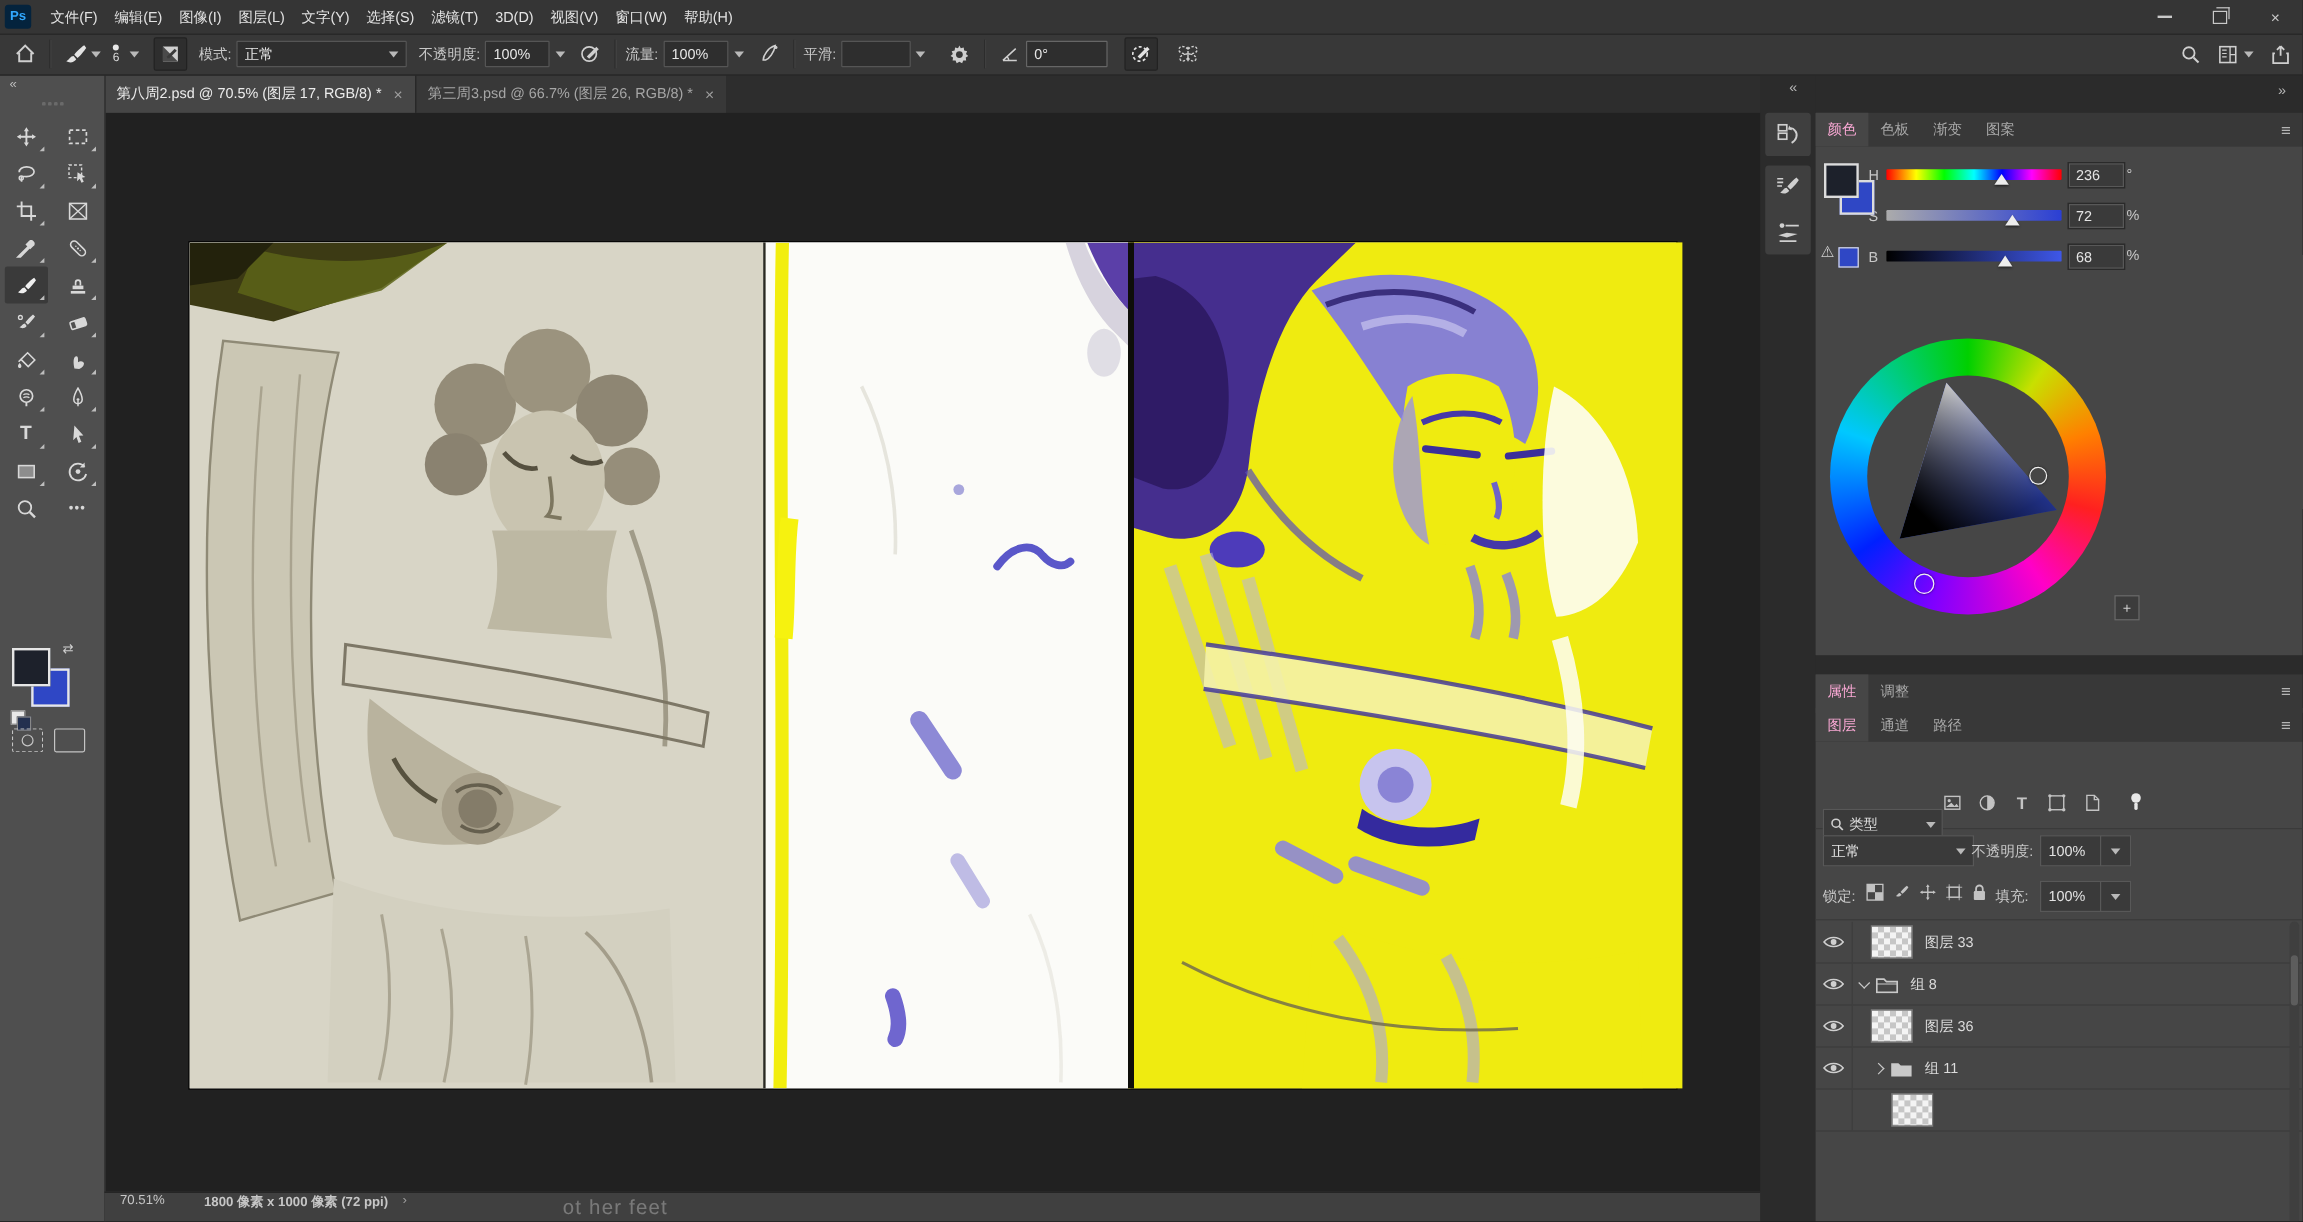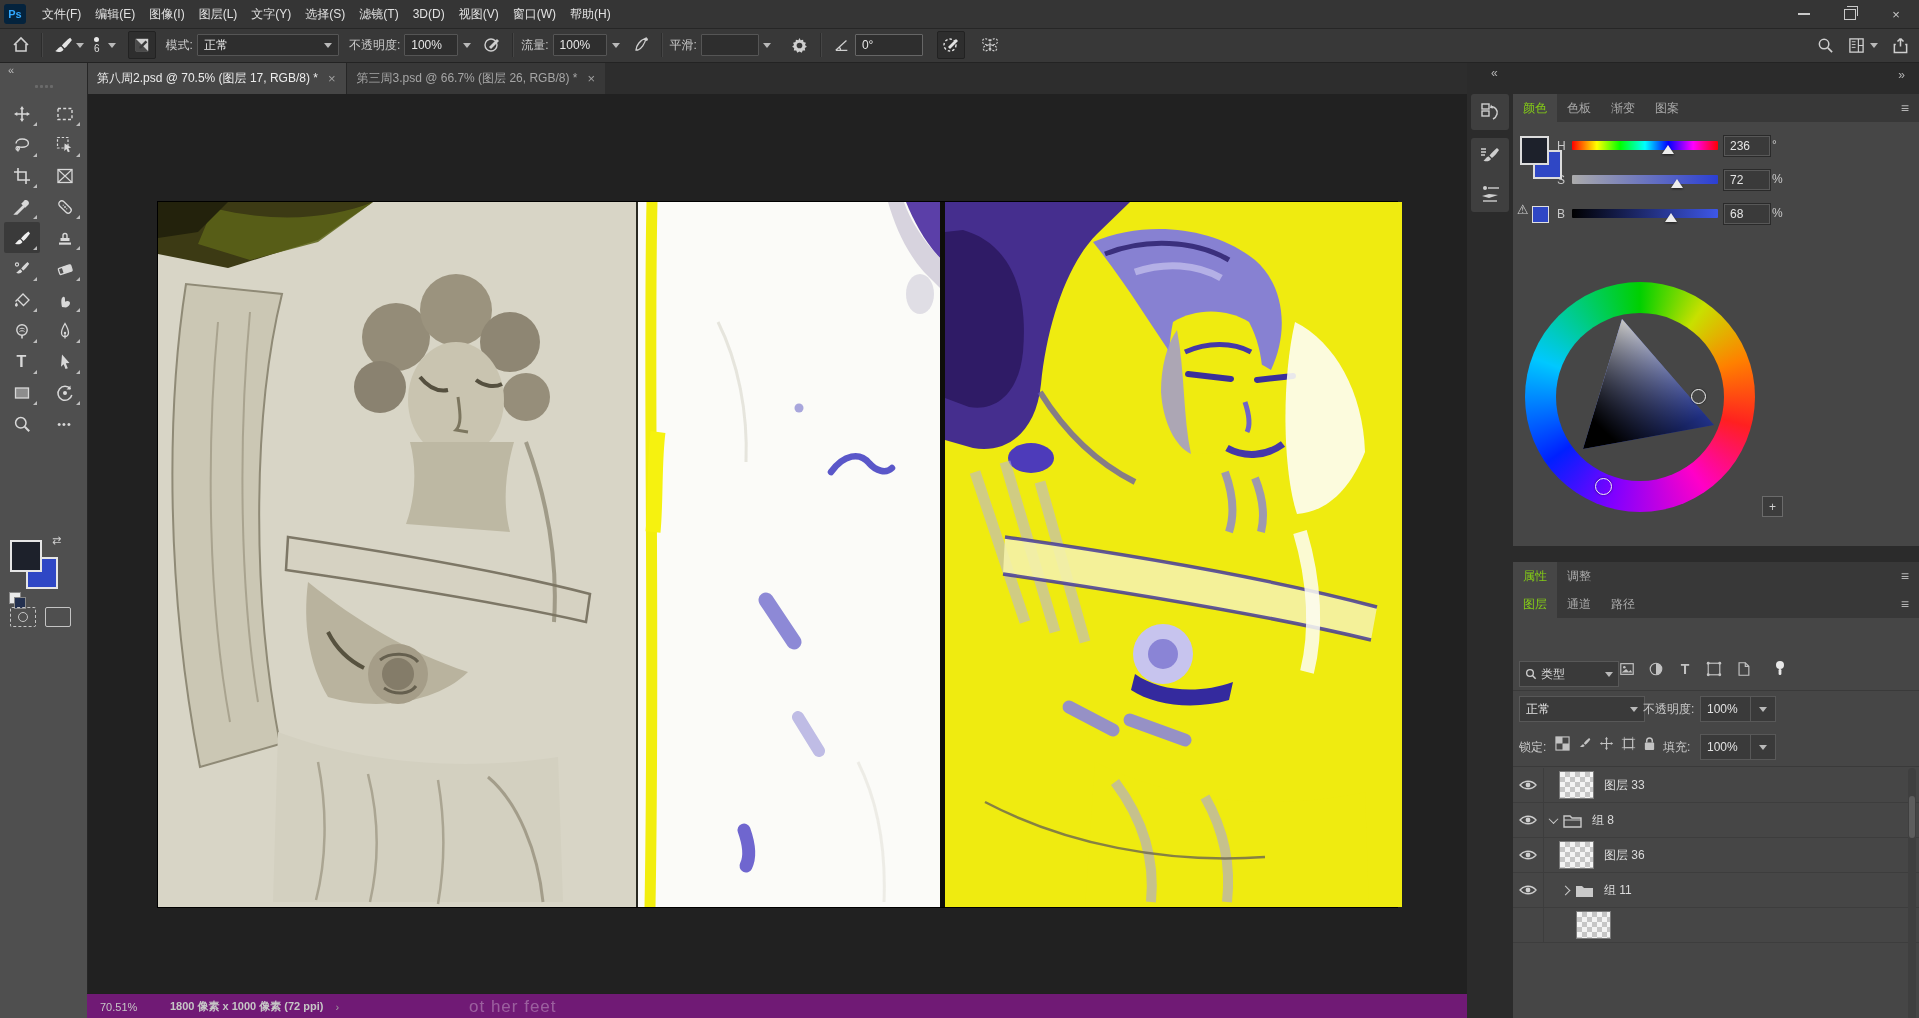--- a/index.html
+++ b/index.html
@@ -66,40 +66,40 @@
 
   
   .pasteboard{position:absolute;top:94px;left:87px;width:1380px;height:899px;background:#212121;overflow:hidden;z-index:1;}
   .canvas-doc{position:absolute;left:71px;top:108px;width:1239px;height:705px;background:#fbfbf8;outline:1px solid #000;}
   .cpanel{position:absolute;top:0;height:705px;overflow:hidden;}
   .p1{left:0;width:478px;background:#d8d5c6;}
   .p2{left:478px;width:304px;background:#fbfbf8;border-left:2px solid #2a2a22;}
   .p3{left:782px;width:457px;background:#efeb10;border-left:5px solid #0e0e0a;}
 
   
-  .statusbar{position:absolute;left:87px;top:993px;width:1380px;height:25px;background:#701a75;border-top:1px solid #202020;
-             display:flex;align-items:center;font-size:11px;color:#c6c6c6;z-index:11;}
+  .statusbar{position:absolute;left:87px;top:993px;width:1380px;height:25px;background:#404040;border-top:1px solid #202020;
+             display:flex;align-items:flex-start;font-size:11px;color:#c6c6c6;z-index:11;}
   .status-zoom{margin-left:13px;width:52px;}
   .status-info{margin-left:18px;font-weight:bold;}
   .status-chev{margin-left:12px;color:#9f9f9f;}
   .watermark{position:absolute;left:382px;top:3px;font-size:17px;color:rgba(255,255,255,.30);letter-spacing:1px;}
 
   
   .strip{position:absolute;left:1467px;top:62px;width:46px;height:956px;background:#2b2b2b;z-index:12;}
   .strip-head{height:26px;color:#b5b5b5;font-size:12px;padding:4px 0 0 24px;}
   .strip-group{margin:2px 4px 8px 4px;background:#3f3f3f;border-radius:3px;padding:7px 0;display:flex;flex-direction:column;align-items:center;gap:16px;}
 
   
   .panels{position:absolute;left:1513px;top:62px;width:406px;height:956px;background:#2b2b2b;z-index:12;font-size:12px;}
   .panels-head{height:32px;position:relative;color:#b5b5b5;}
   .panels-head .pcollapse{position:absolute;right:14px;top:6px;font-size:12px;}
   .pgroup{position:absolute;left:0;right:0;}
   .ptabs{height:28px;background:#383838;display:flex;position:relative;}
   .ptab{padding:0 10px;line-height:28px;color:#a9a9a9;white-space:nowrap;}
-  .ptab.active{background:#464646;color:#84cc16;}
+  .ptab.active{background:#464646;color:#f9a8d4;}
   .pmenu{position:absolute;right:10px;top:0;line-height:28px;color:#b5b5b5;font-size:14px;}
   .pcontent{background:#464646;position:relative;}
 
   
   .hsb-label{position:absolute;left:44px;width:14px;color:#c9c9c9;}
   .slider{position:absolute;left:59px;width:146px;height:9px;border-radius:1px;}
   .slider-h{background:linear-gradient(to right,#f00,#ff0 17%,#0f0 33%,#0ff 50%,#00f 66%,#f0f 83%,#f00);}
   .slider-s{background:linear-gradient(to right,#ababab,#2b3fd4);}
   .slider-b{background:linear-gradient(to right,#000,#3e57e8);}
   .handle{position:absolute;top:4px;width:0;height:0;border-left:6px solid transparent;border-right:6px solid transparent;
@@ -117,21 +117,21 @@
   .wheel-hole{position:absolute;left:31px;top:31px;width:168px;height:168px;border-radius:50%;background:#464646;}
   .hue-dot{position:absolute;left:70px;top:196px;width:15px;height:15px;border:1.6px solid #f2f2f2;border-radius:50%;
            box-shadow:0 0 2px rgba(0,0,0,.7);}
   .sat-dot{position:absolute;left:166px;top:107px;width:13px;height:13px;border:1.6px solid #f2f2f2;border-radius:50%;
            box-shadow:0 0 2px rgba(0,0,0,.7);}
   .add-swatch{position:absolute;left:249px;top:374px;width:19px;height:19px;background:#3c3c3c;border:1px solid #6b6b6b;
               color:#cfcfcf;display:flex;align-items:center;justify-content:center;font-size:12px;}
 
   
   .lfilter{position:absolute;left:0;top:32px;width:100%;height:40px;border-bottom:1px solid #3a3a3a;}
-  .combo{position:absolute;left:6px;top:11px;width:88px;height:24px;background:#3a3a3a;border:1px solid #585858;
+  .combo{position:absolute;left:6px;top:24px;width:88px;height:24px;background:#3a3a3a;border:1px solid #585858;
          display:flex;align-items:center;gap:4px;padding:0 5px;color:#dcdcdc;}
   .filter-icons{position:absolute;left:104px;top:7px;display:flex;gap:9px;align-items:center;height:24px;}
   .fic{width:20px;height:20px;display:flex;align-items:center;justify-content:center;}
   .blendrow{position:absolute;left:0;top:76px;width:100%;height:34px;}
   .dd{position:absolute;background:#3a3a3a;border:1px solid #585858;height:24px;display:flex;align-items:center;
       padding:0 6px;color:#e3e3e3;justify-content:space-between;}
   .lockrow{position:absolute;left:0;top:112px;width:100%;height:36px;border-bottom:1px solid #3a3a3a;}
   .lock-icons{position:absolute;left:42px;top:6px;display:flex;gap:7px;align-items:center;}
   .llabel{color:#c9c9c9;}
   .layerlist{position:absolute;left:0;top:150px;width:100%;height:252px;overflow:hidden;}

